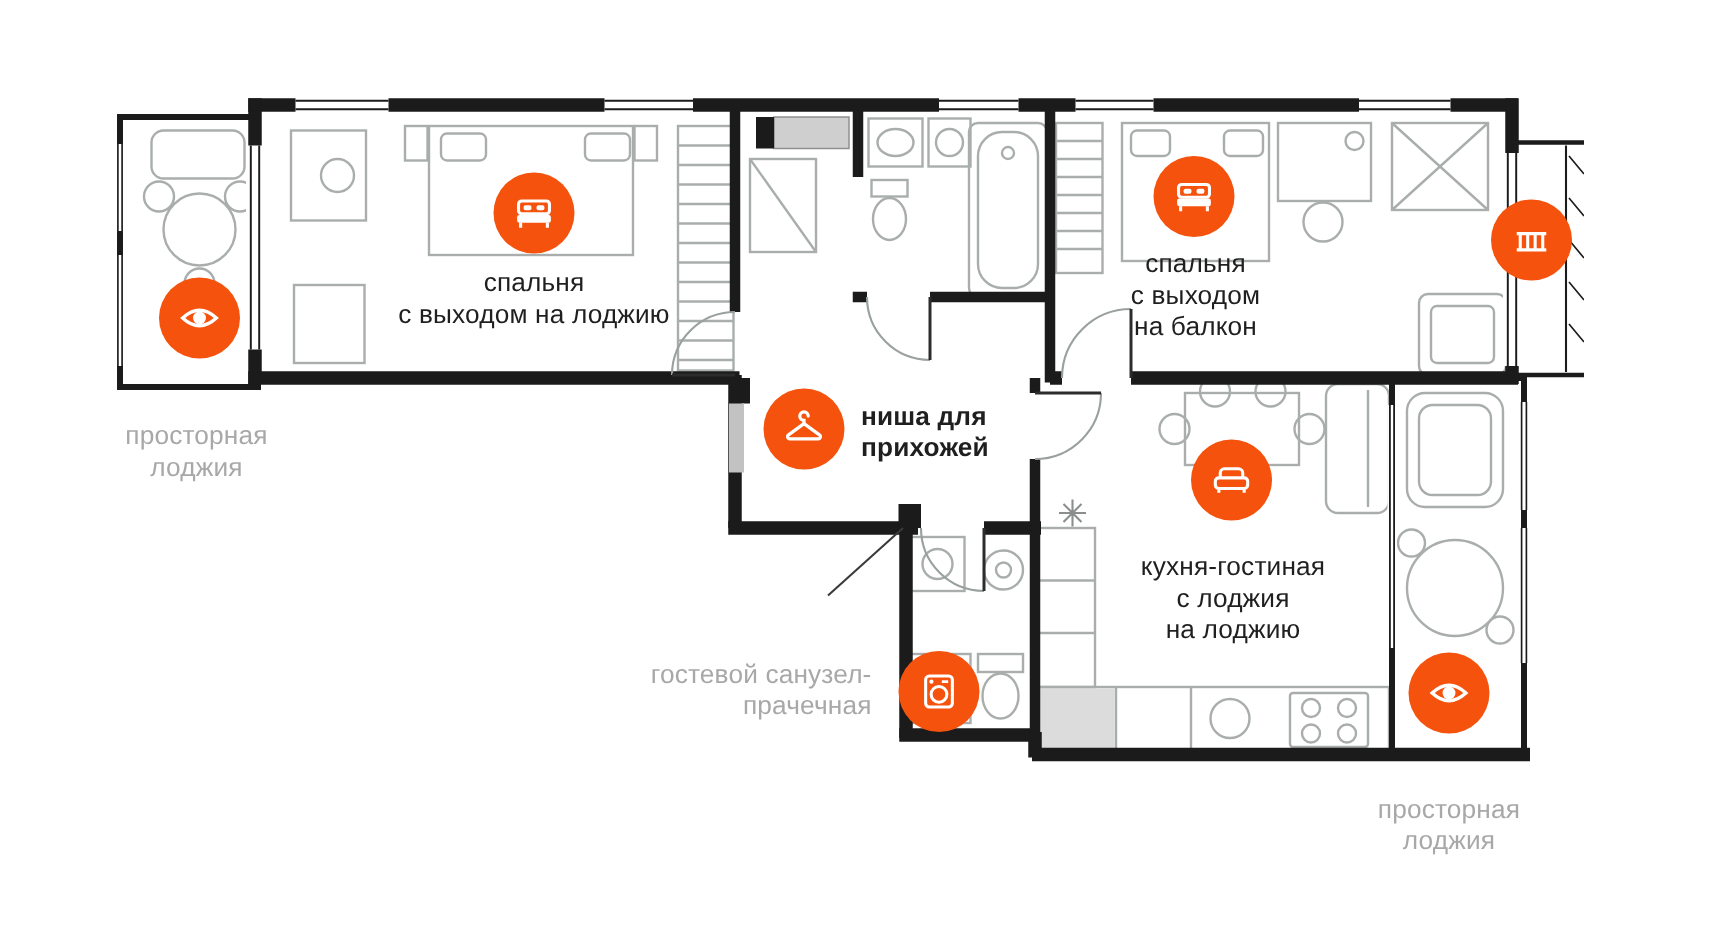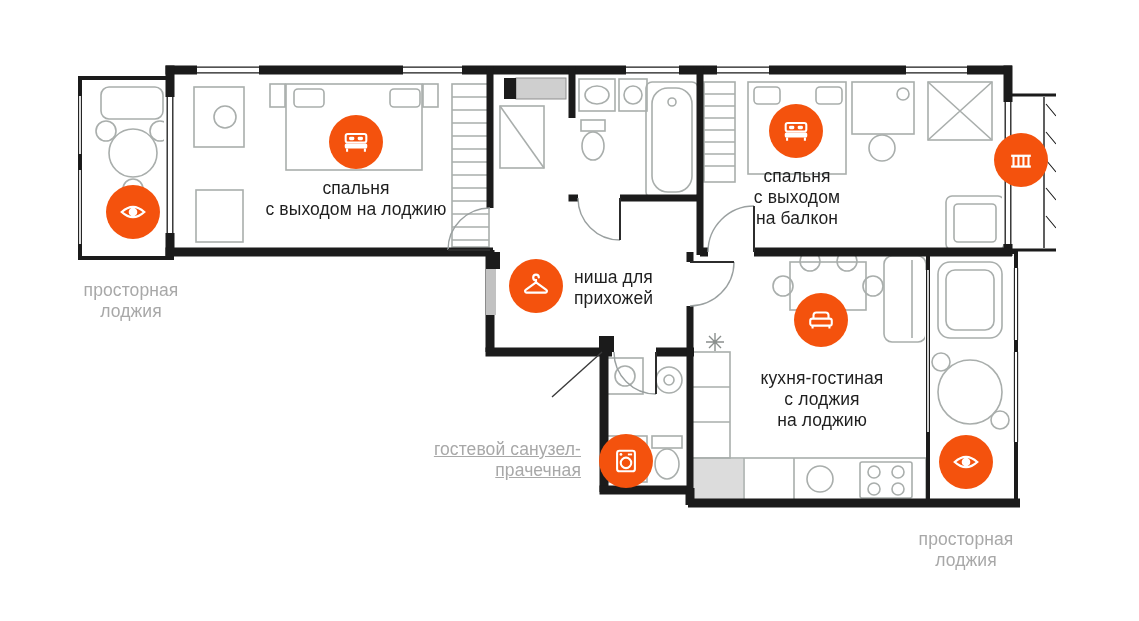--- a/index.html
+++ b/index.html
@@ -16,22 +16,22 @@
     background:var(--accent);display:flex;align-items:center;justify-content:center;
     transform:translate(-50%,-50%);cursor:pointer;
   }
   .badge svg{width:30px;height:30px;display:block;}
   .label{
     position:absolute;transform:translate(-50%,-50%);
     font-size:17.5px;line-height:1.2;color:var(--label);
     text-align:center;white-space:pre-line;letter-spacing:.1px;
   }
   .label.muted{color:var(--label-muted);text-align:center;}
-  .label.left{transform:translate(0,-50%);text-align:left;}
-  .label.right{transform:translate(-100%,-50%);text-align:right;text-decoration:underline;}
+  .label.left{transform:translate(0,-50%);text-align:left;font-weight:bold;}
+  .label.right{transform:translate(-100%,-50%);text-align:right;}
 </style>
 </head>
 <body>
 
 <div class="stage">
 
   <svg class="plan" viewBox="0 0 1139 621" xmlns="http://www.w3.org/2000/svg">
 
     <g fill="#ffffff">
       <rect x="80" y="78" width="92" height="180"></rect>

